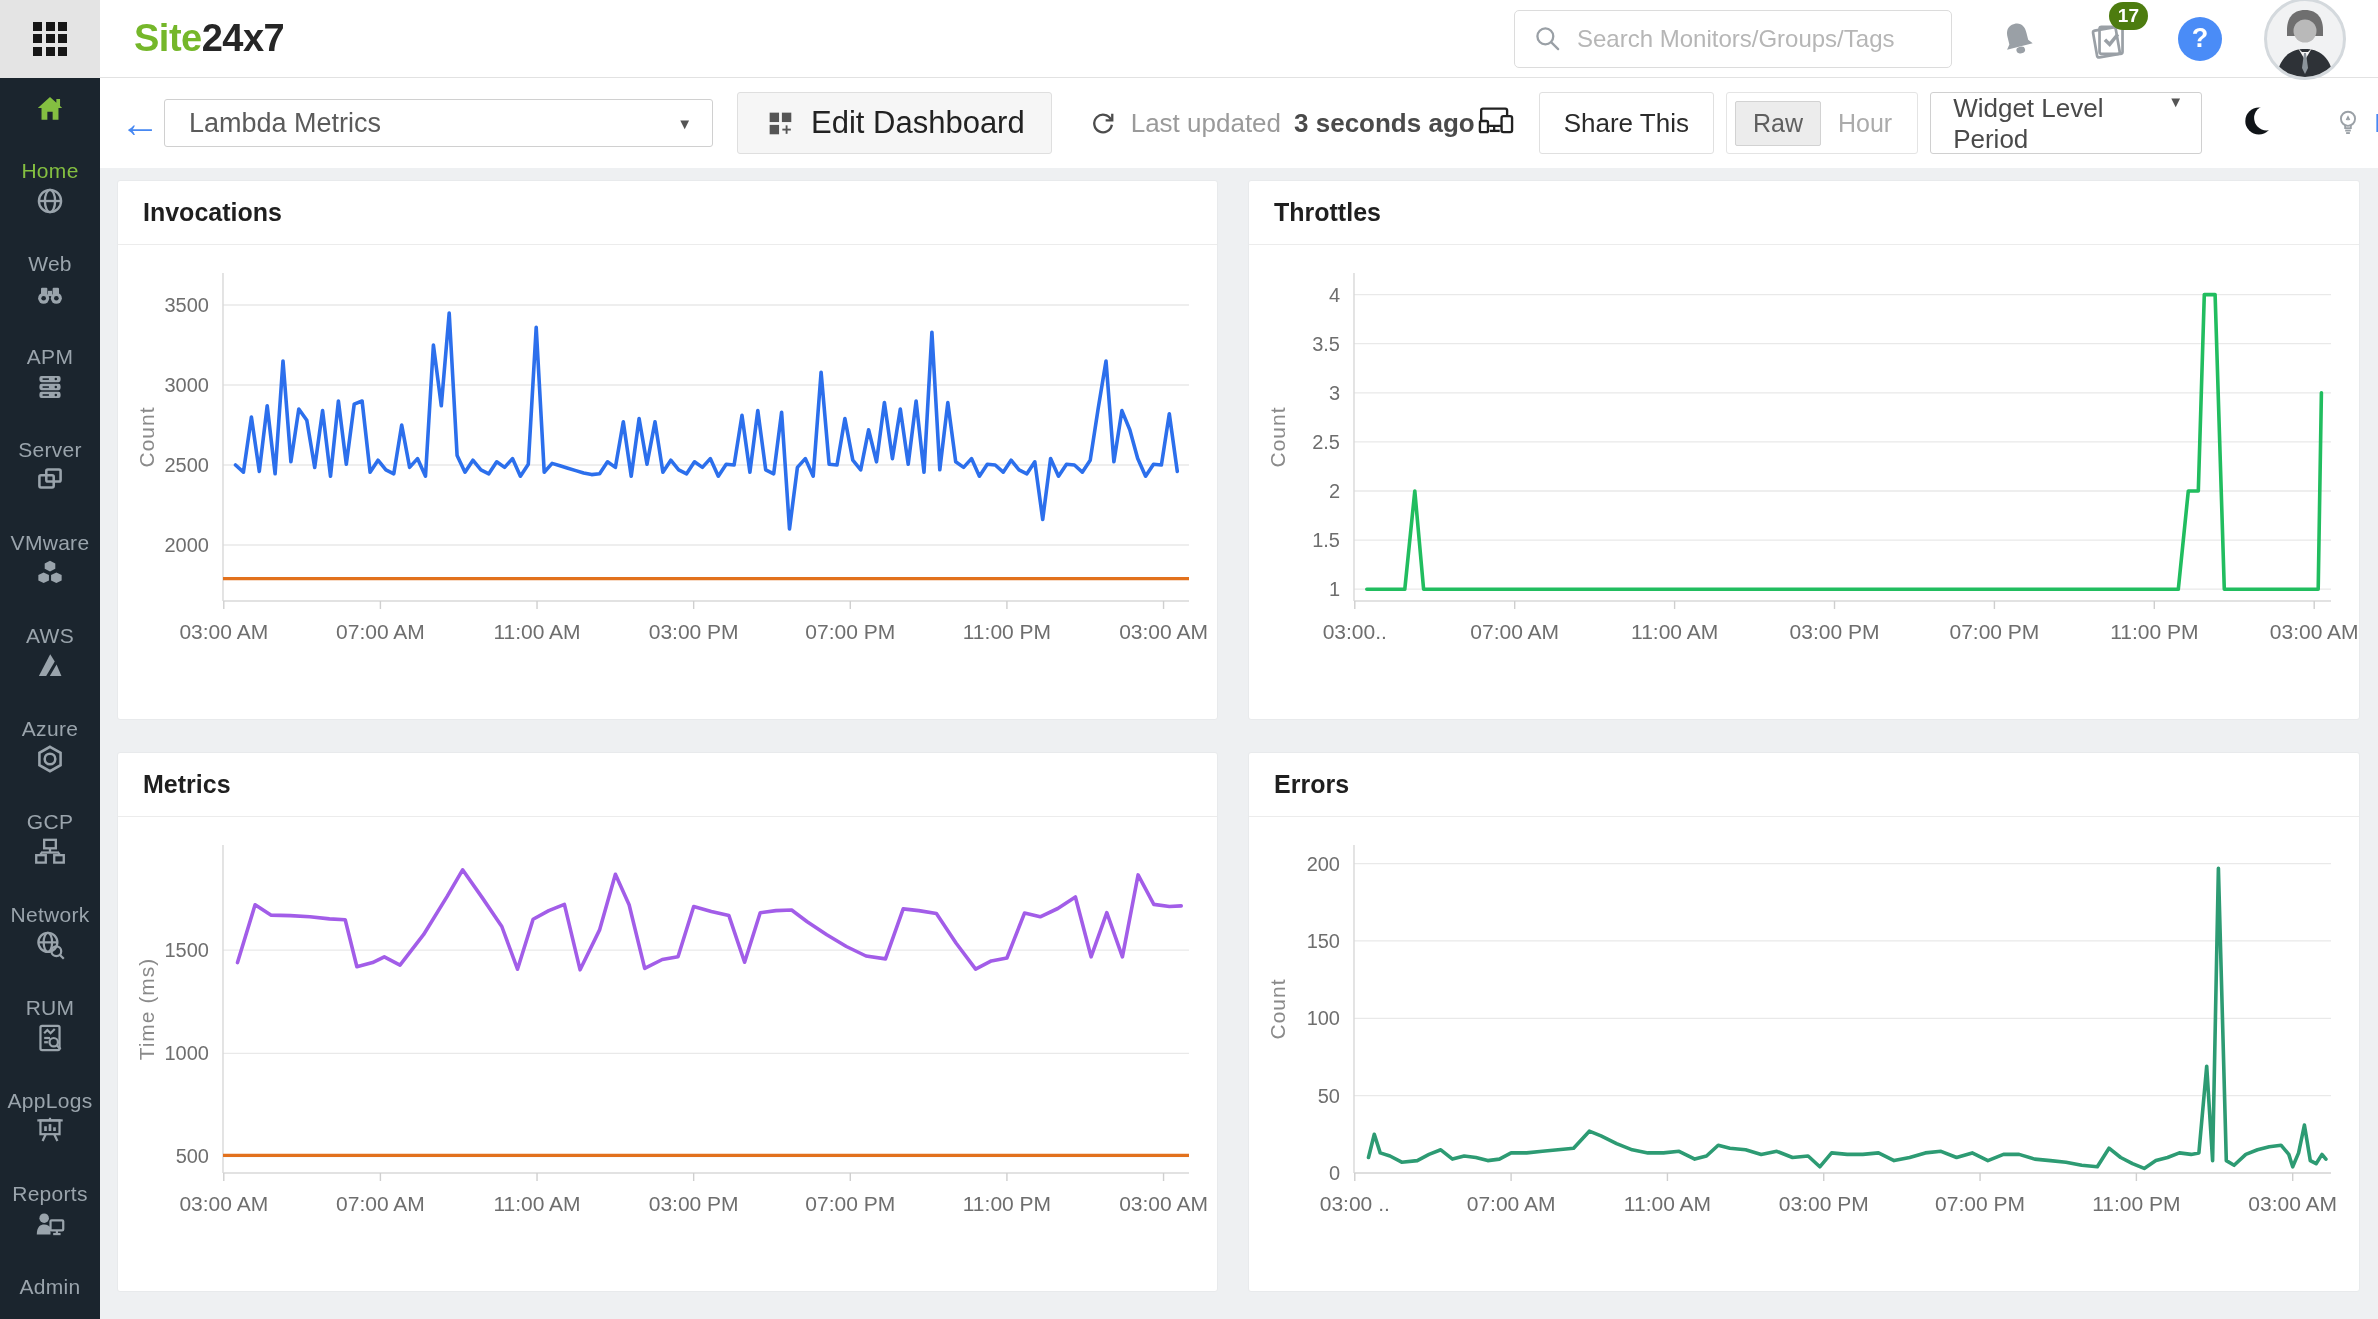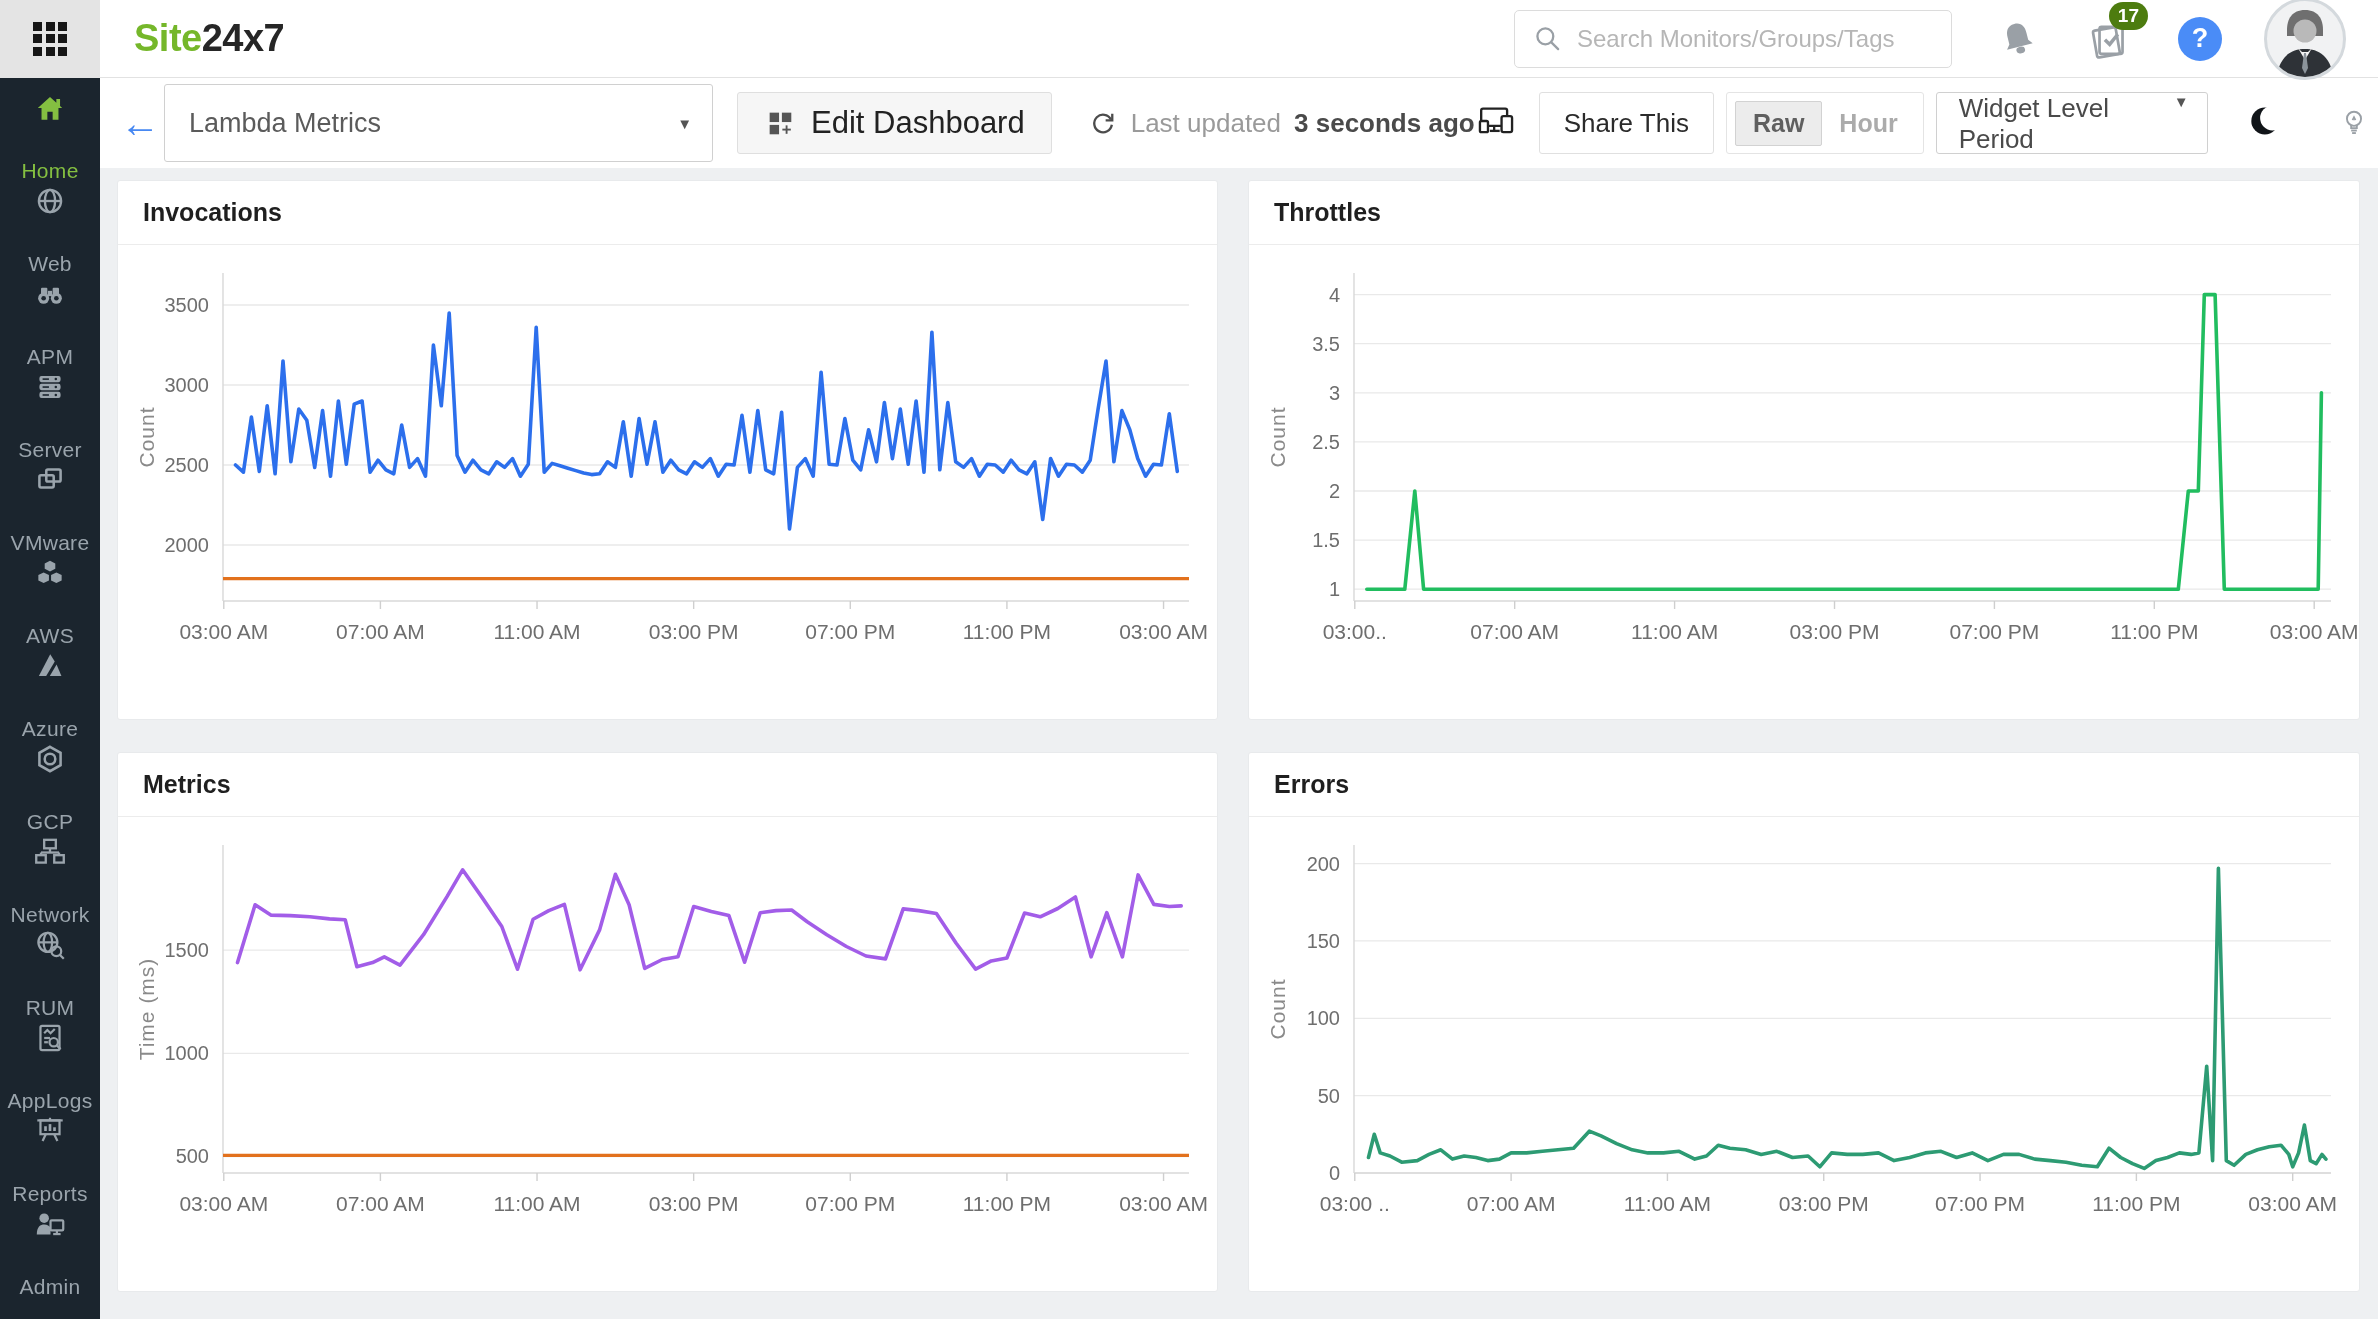--- a/index.html
+++ b/index.html
@@ -26,32 +26,32 @@
   
   .sidebar { position:absolute; left:0; top:78px; width:100px; height:1241px; background:#1b252e; padding-top:12px; z-index:4; }
   .side-item { height:93px; display:flex; flex-direction:column; align-items:center; justify-content:space-between; cursor:pointer; color:#9aa4ac; }
   .side-item .side-label { font-size:21px; margin-top:6px; letter-spacing:0.3px; }
   .side-item svg { display:block; }
   .side-item.active { color:#84bf41; }
 
   
   .toolbar { position:absolute; left:100px; top:78px; width:2278px; height:90px; background:#fff; display:flex; align-items:center; padding:0 46px 0 20px; z-index:3; }
   .back-arrow { font-size:40px; color:#4788f2; cursor:pointer; width:44px; flex:none; line-height:1; }
-  .dash-select { width:549px; height:78px; border:1px solid #d0d0d0; border-radius:3px; background:#fff; display:flex; align-items:center; padding:0 20px 0 24px; cursor:pointer; flex:none; }
+  .dash-select { width:549px; height:48px; border:1px solid #d0d0d0; border-radius:3px; background:#fff; display:flex; align-items:center; padding:0 20px 0 24px; cursor:pointer; flex:none; }
   .dash-select .val { font-size:27px; color:#5b5b5b; flex:1; }
   .caret { font-size:15px; color:#555; }
   .edit-btn { margin-left:24px; height:62px; padding:0 26px; background:#f6f6f6; border:1px solid #dfdfdf; border-radius:3px; display:flex; align-items:center; gap:15px; cursor:pointer; flex:none; }
   .edit-btn .lbl { font-size:31px; color:#222; }
   .updated { margin-left:36px; display:flex; align-items:center; gap:13px; flex:none; }
   .updated .t1 { font-size:26px; color:#9a9a9a; }
   .updated .t2 { font-size:26px; color:#4a4a4a; font-weight:bold; }
   .tb-spacer { flex:1; }
   .devices { margin-right:22px; cursor:pointer; }
   .share-btn { height:62px; padding:0 24px; background:#fff; border:1px solid #e0e0e0; border-radius:3px; display:flex; align-items:center; cursor:pointer; font-size:26px; color:#2b2b2b; flex:none; }
-  .toggle-group { margin-left:12px; height:62px; border:1px solid #e4e4e4; border-radius:3px; background:#fff; display:flex; align-items:center; padding:0 8px; flex:none;font-weight:bold; }
+  .toggle-group { margin-left:12px; height:62px; border:1px solid #e4e4e4; border-radius:3px; background:#fff; display:flex; align-items:center; padding:0 8px; flex:none; }
   .toggle-opt { font-size:25px; padding:7px 17px; cursor:pointer; }
   .toggle-opt.on { background:#ececec; border:1px solid #d2d2d2; border-radius:2px; color:#5f5f5f; }
   .toggle-opt.off { color:#ababab; }
   .period-select { margin-left:12px; width:272px; height:62px; border:1px solid #d0d0d0; border-radius:3px; background:#fff; display:flex; align-items:flex-start; padding:0 18px 0 22px; cursor:pointer; flex:none; }
   .period-select .val { font-size:26px; color:#4a4a4a; flex:1; }
   .moon { margin-left:38px; cursor:pointer; }
   .v-divider { margin-left:28px; width:1px; height:48px; background:#ddd; }
   .pagetips { margin-left:24px; display:flex; align-items:center; gap:10px; cursor:pointer; flex:none; }
   .pagetips .txt { font-size:26px; color:#4788f2; }
 

